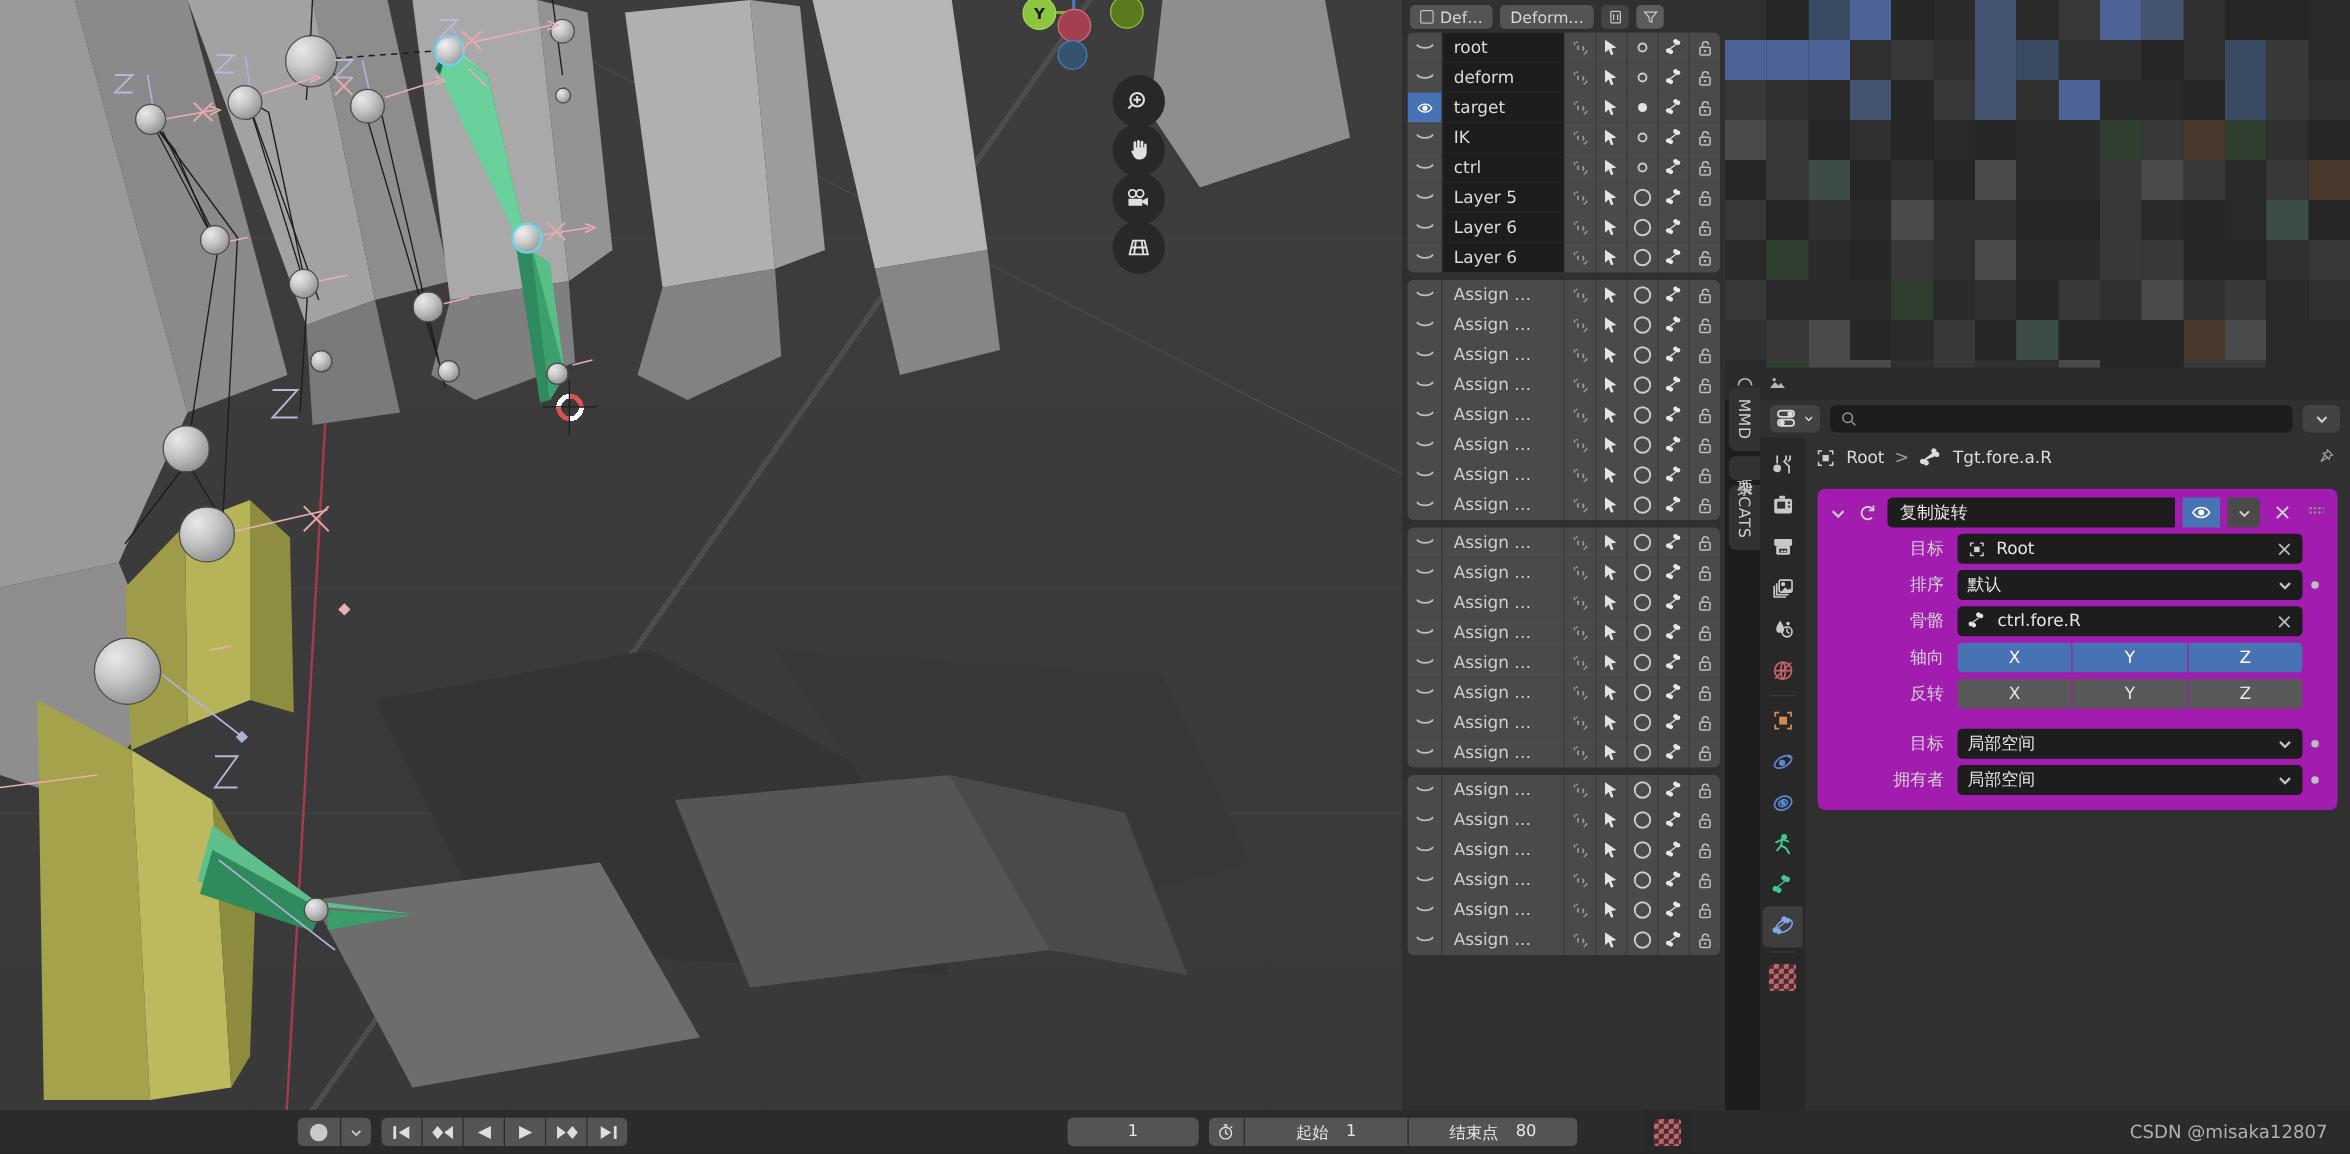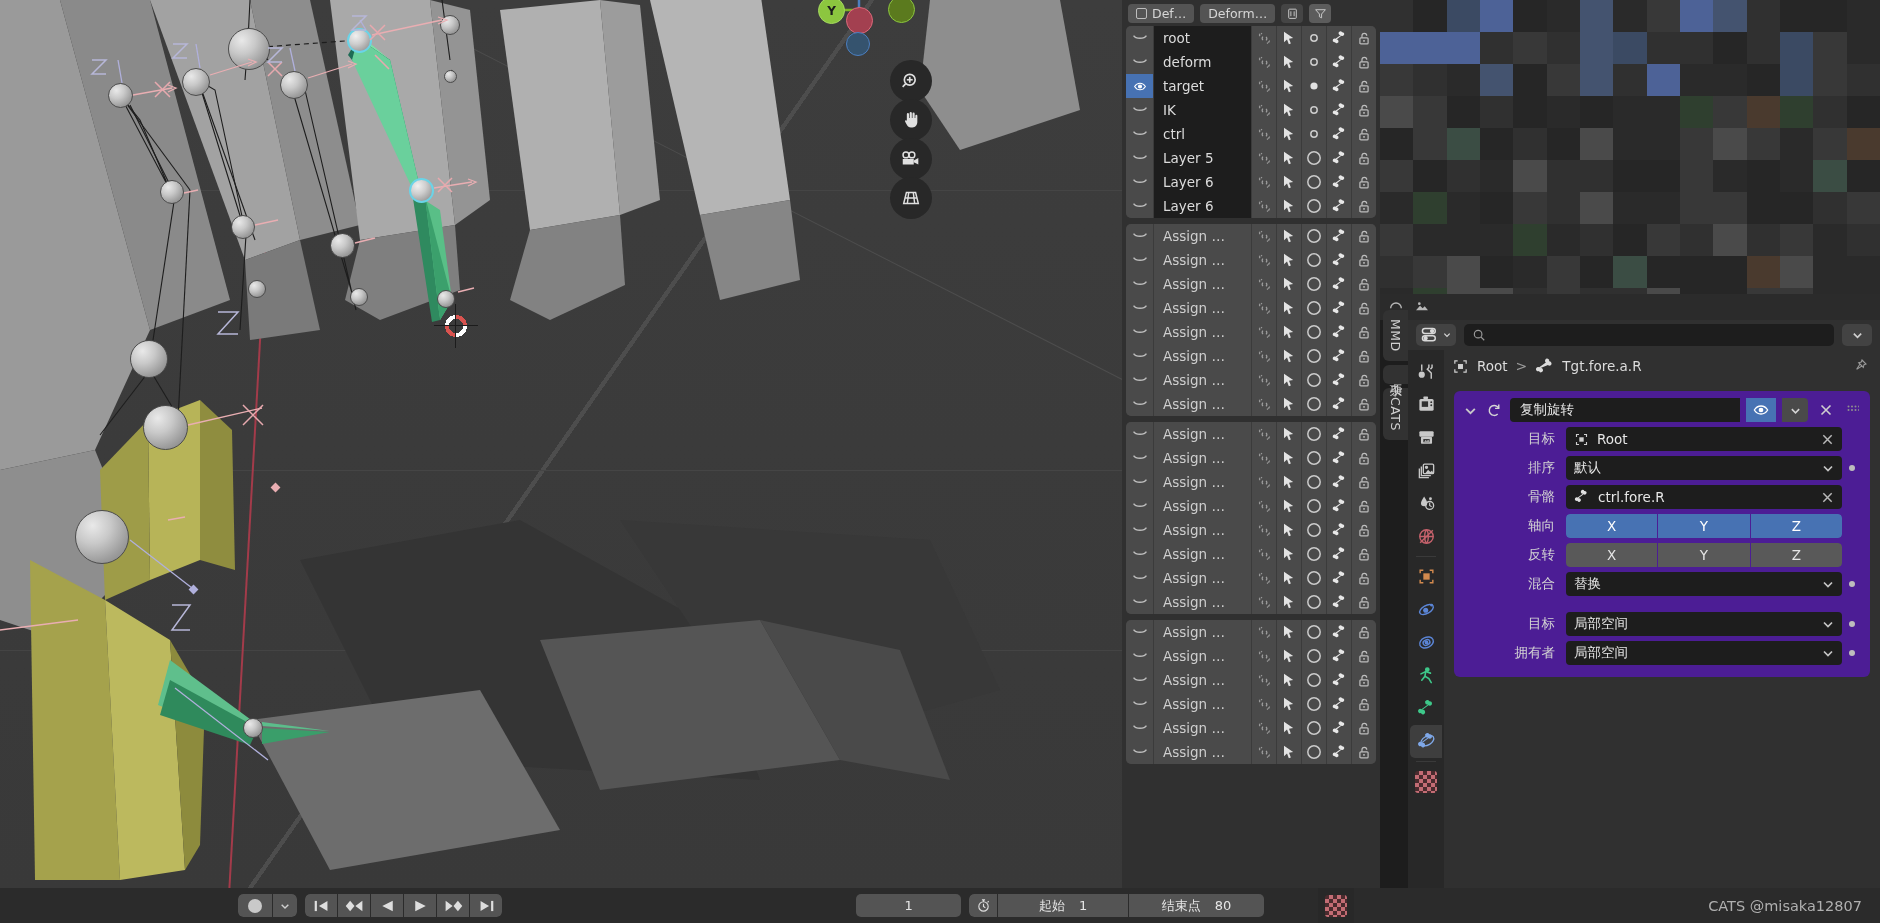--- a/index.html
+++ b/index.html
@@ -154,21 +154,21 @@
   .bc-sep { color: #9b9b9b; font-size: 14px; }
   .pin-icon { margin-left: auto; color: #9a9a9a; }
 
   .prop-dropdown-wide {
     margin: 4px 10px 0 10px; height: 25px; border-radius: 5px; background: #545454;
     display: flex; align-items: center; padding: 0 10px; color: #e2e2e2; font-size: 13.5px;
   }
   .prop-dropdown-wide .chev { margin-left: auto; color: #cfcfcf; }
 
   .constraint-card {
-    margin: 9px 10px 0 10px; background: #4c1d95; border-radius: 6px; padding: 7px 8px 12px 8px;
+    margin: 9px 10px 0 10px; background: #a21caf; border-radius: 6px; padding: 7px 8px 12px 8px;
   }
   .cc-head { display: flex; align-items: center; gap: 6px; height: 24px; }
   .cc-expand { color: #c8c8c8; width: 16px; display:flex; justify-content:center; }
   .cc-icon { color: #d5d5d5; width: 20px; display:flex; justify-content:center;}
   .cc-title {
     flex: 1; height: 24px; border-radius: 4px 0 0 4px; background: #1d1d1d;
     display: flex; align-items: center; padding-left: 10px; font-size: 13.5px; color: #e8e8e8;
   }
   .cc-eye {
     width: 30px; height: 24px; background: #4772b3; display: flex;
@@ -2057,36 +2057,20 @@
               <div class="frow">
                 <div class="flabel">反转</div>
                 <div class="fctl">
                   <div class="axis-group">
                     <div class="axis-btn">X</div>
                     <div class="axis-btn">Y</div>
                     <div class="axis-btn">Z</div>
                   </div>
                 </div>
                 <div class="anim-dot"></div>
-              </div>
-              <div class="frow">
-                <div class="flabel">混合</div>
-                <div class="fctl">
-                  <div class="dropdown">
-                    <span>替换</span>
-                    <span class="chev">
-                      <svg width="12" height="12" viewBox="0 0 12 12" fill="none" stroke="currentColor" stroke-width="1.7">
-                        <path d="M2 4.5l4 4 4-4"></path>
-                      </svg>
-                    </span>
-                  </div>
-                </div>
-                <div class="anim-dot">
-                  <i></i>
-                </div>
               </div>
               <div class="frow gap-above">
                 <div class="flabel">目标</div>
                 <div class="fctl">
                   <div class="dropdown">
                     <span>局部空间</span>
                     <span class="chev">
                       <svg width="12" height="12" viewBox="0 0 12 12" fill="none" stroke="currentColor" stroke-width="1.7">
                         <path d="M2 4.5l4 4 4-4"></path>
                       </svg>
@@ -2198,16 +2182,16 @@
       <div class="tl-field" style="min-width:135px;">
         <span>结束点</span>
         <span>80</span>
       </div>
     </div>
     <div style="width:38px;"></div>
     <div style="width:36px;height:35px;background:#282828;display:flex;align-items:center;justify-content:center;">
       <span class="checker-icon"></span>
     </div>
     <div class="tl-spacer"></div>
-    <div class="watermark">CATS @misaka12807</div>
+    <div class="watermark">CSDN @misaka12807</div>
   </div>
 
 </div>
 
 </body></html>

